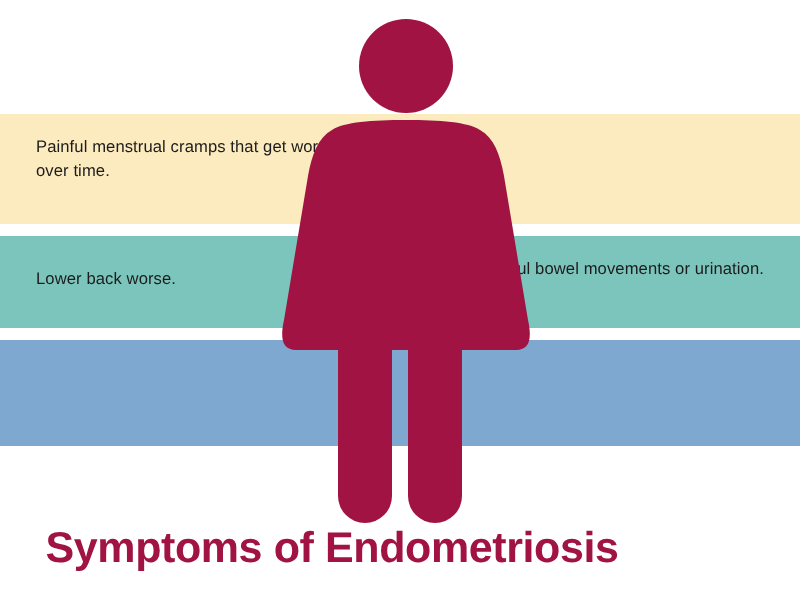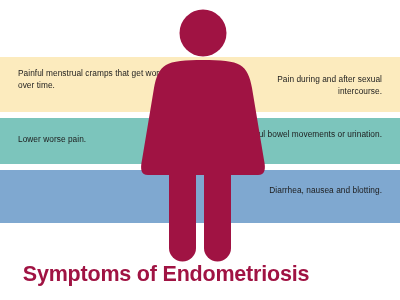--- a/index.html
+++ b/index.html
@@ -75,26 +75,24 @@
 </head>
 <body>
 
 <div id="infographic">
 
   <div class="band band-cream"></div>
   <div class="band band-teal"></div>
   <div class="band band-blue"></div>
 
   <div class="label label-left cream-left">Painful menstrual cramps that get worse over time.</div>
-  <div class="label label-right cream-right">Pain during and after sexual intercourse.</div>
 
-  <div class="label label-left teal-left">Lower worse pain.</div>
+  <div class="label label-left teal-left">Lower back worse.</div>
   <div class="label label-right teal-right">Painful bowel movements or urination.</div>
 
-  <div class="label label-right blue-right">Diarrhea, nausea and blotting.</div>
 
   <svg id="figure" viewBox="0 0 400 300" xmlns="http://www.w3.org/2000/svg">
     <g fill="#A01343">
 
       <circle cx="203" cy="33" r="23.5"></circle>
 
       <path d="M 203 60
                C 186 60, 172 61, 166 65
                C 159 69, 156 77, 154 88
                L 142 160

